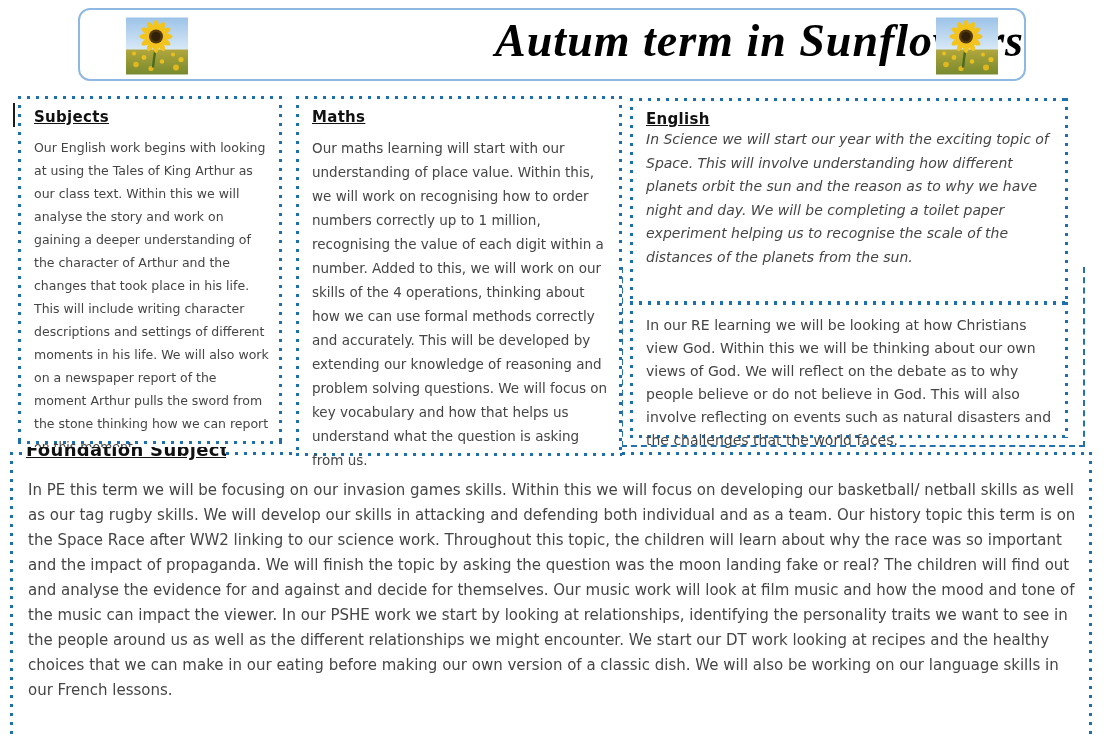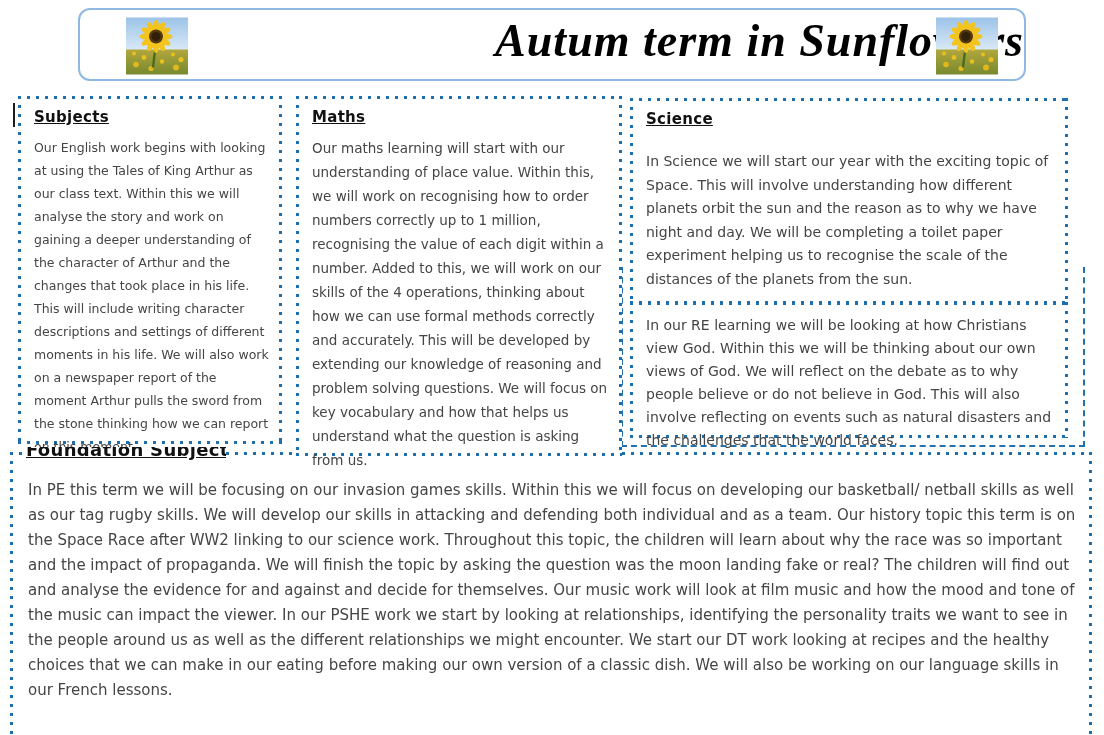--- a/index.html
+++ b/index.html
@@ -72,21 +72,21 @@
   .body-text{color:var(--ink);}
   .blue-underline{
     text-decoration-color:#2e74b5;
     text-underline-offset:2px;
   }
   #english-box{left:18px;top:96px;width:264px;height:348px;padding:12px 12px 0 16px;}
   #english-box .body-text{margin-top:10px;font-size:12.5px;line-height:23px;}
   #maths-box{left:296px;top:96px;width:326px;height:360px;padding:12px 12px 0 16px;}
   #maths-box .body-text{margin-top:10px;font-size:13.5px;line-height:24px;}
   #science-box{left:630px;top:98px;width:438px;height:206px;padding:12px 14px 0 16px;}
-  #science-box .body-text{margin-top:22px;font-size:14px;line-height:23.5px;}
+  #science-box .body-text{margin-top:0;font-size:14px;line-height:23.5px;font-style:italic;}
   #re-box{left:630px;top:302px;width:438px;height:136px;padding:12px 14px 0 16px;}
   #re-box .body-text{font-size:14px;line-height:23px;}
   #re-dash{left:621px;top:267px;width:464px;height:180px;}
   
   #fs-head-wrap{
     position:absolute;left:26px;top:447px;height:17px;width:200px;
     overflow:hidden;background:#fff;z-index:4;
   }
   #fs-head-wrap .sec-head{display:block;margin-top:-8px;white-space:nowrap;font-size:18px;}
   
@@ -181,21 +181,21 @@
   <div class="sec-head">Subjects</div>
   <div class="body-text">Our English work begins with looking at using the Tales of King Arthur as our class text. Within this we will analyse the story and work on gaining a deeper understanding of the character of Arthur and the changes that took place in his life. This will include writing character descriptions and settings of different moments in his life. We will also work on a newspaper report of the moment Arthur pulls the sword from the stone thinking how we can report on this moment.</div>
 </div>
 
 <div id="maths-box" class="dotbox">
   <div class="sec-head">Maths</div>
   <div class="body-text"><span>Our maths learning will start with our understanding of place value. Within this, we will work on recognising how to order numbers correctly up to 1 million, recognising the value of each digit within a number. Added to this, we will work on our skills of the 4 operations, thinking about how we can use formal methods correctly and accurately. This will be developed by extending our knowledge of reasoning and </span><span class="blue-underline">problem solving</span><span> questions. We will focus on key vocabulary and how that helps us understand what the question is asking from us.</span></div>
 </div>
 
 <div id="science-box" class="dotbox">
-  <div class="sec-head">Science</div>
+  <div class="sec-head">English</div>
   <div class="body-text">In Science we will start our year with the exciting topic of Space. This will involve understanding how different planets orbit the sun and the reason as to why we have night and day. We will be completing a toilet paper experiment helping us to recognise the scale of the distances of the planets from the sun.</div>
 </div>
 
 <div id="re-dash" class="dash-overlay"></div>
 <div id="re-box" class="dotbox">
   <div class="body-text"><span>In </span><span class="blue-underline">our</span><span> RE learning we will be looking at how Christians view God. Within this we will be thinking about our own views of God. We will reflect on the debate as to why people believe or do not believe in God. This will also involve reflecting on events such as natural disasters and the challenges that the world faces.</span></div>
 </div>
 
 <div id="fs-head-wrap">
   <span class="sec-head">Foundation Subjects</span>

